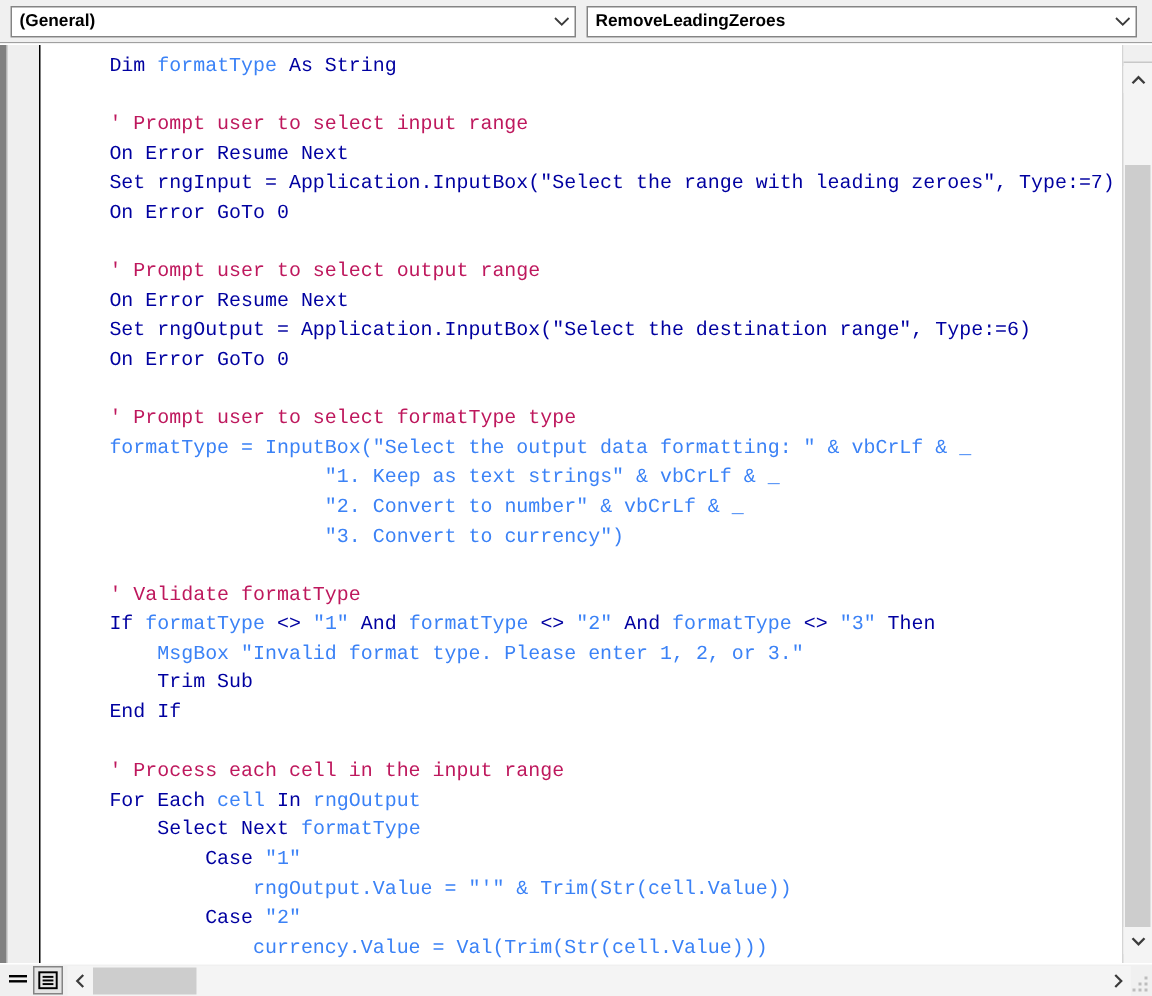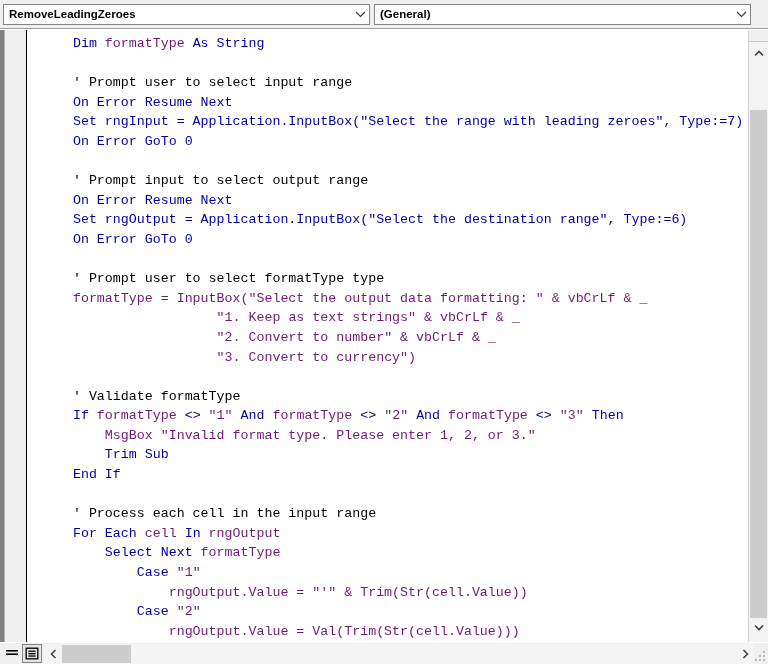--- a/index.html
+++ b/index.html
@@ -123,22 +123,22 @@
     margin: 0;
     padding: 4px 0 0 14px;
     font-family: "Liberation Mono", "DejaVu Sans Mono", monospace;
     font-size: 13.3px;
     line-height: 19.6px;
     color: #000000;
     white-space: pre;
     tab-size: 4;
   }
   .kw  { color: #0000a0; }
-  .cmt { color: #000000; }
-  .txt { color: #701a75; }
+  .cmt { color: #be185d; }
+  .txt { color: #3b82f6; }
 
   
   .vscroll {
     position: absolute;
     right: 0;
     top: 0;
     width: 20px;
     height: 100%;
     background: #f4f4f4;
     border-left: 1px solid #d4d4d4;
@@ -271,54 +271,54 @@
     display: block;
   }
 </style>
 </head>
 <body>
 
 <div class="window">
 
   <div class="dropdown-bar">
 
+    <div class="combo left">
+      <span class="combo-text">(General)</span>
+      <span class="combo-arrow">
+        <svg width="11" height="8" viewBox="0 0 11 8">
+          <path d="M1 2 L5.5 6.5 L10 2" fill="none" stroke="#3c3c3c" stroke-width="1.2"></path>
+        </svg>
+      </span>
+    </div>
+
     <div class="combo right">
       <span class="combo-text">RemoveLeadingZeroes</span>
       <span class="combo-arrow">
         <svg width="11" height="8" viewBox="0 0 11 8">
           <path d="M1 2 L5.5 6.5 L10 2" fill="none" stroke="#3c3c3c" stroke-width="1.2"></path>
         </svg>
       </span>
     </div>
-
-    <div class="combo left">
-      <span class="combo-text">(General)</span>
-      <span class="combo-arrow">
-        <svg width="11" height="8" viewBox="0 0 11 8">
-          <path d="M1 2 L5.5 6.5 L10 2" fill="none" stroke="#3c3c3c" stroke-width="1.2"></path>
-        </svg>
-      </span>
-    </div>
   </div>
 
   <div class="code-area">
 
     <div class="window-left-edge"></div>
     <div class="margin-indicator"></div>
     <div class="margin-sep"></div>
 
     <div class="code-scroll">
       <pre class="code" id="code-block">    <span class="kw">Dim</span><span class="txt"> formatType </span><span class="kw">As String</span>
 
     <span class="cmt">' Prompt user to select input range</span>
     <span class="kw">On Error Resume Next</span>
     <span class="kw">Set rngInput = Application.InputBox("Select the range with leading zeroes", Type:=7)</span>
     <span class="kw">On Error GoTo 0</span>
 
-    <span class="cmt">' Prompt input to select output range</span>
+    <span class="cmt">' Prompt user to select output range</span>
     <span class="kw">On Error Resume Next</span>
     <span class="kw">Set rngOutput = Application.InputBox("Select the destination range", Type:=6)</span>
     <span class="kw">On Error GoTo 0</span>
 
     <span class="cmt">' Prompt user to select formatType type</span>
     <span class="txt">formatType = InputBox("Select the output data formatting: " &amp; vbCrLf &amp; _</span>
                       <span class="txt">"1. Keep as text strings" &amp; vbCrLf &amp; _</span>
                       <span class="txt">"2. Convert to number" &amp; vbCrLf &amp; _</span>
                       <span class="txt">"3. Convert to currency")</span>
 
@@ -327,21 +327,21 @@
         <span class="txt">MsgBox "Invalid format type. Please enter 1, 2, or 3."</span>
         <span class="kw">Trim Sub</span>
     <span class="kw">End If</span>
 
     <span class="cmt">' Process each cell in the input range</span>
     <span class="kw">For Each</span><span class="txt"> cell </span><span class="kw">In</span><span class="txt"> rngOutput</span>
         <span class="kw">Select Next</span><span class="txt"> formatType</span>
             <span class="kw">Case</span><span class="txt"> "1"</span>
                 <span class="txt">rngOutput.Value = "'" &amp; Trim(Str(cell.Value))</span>
             <span class="kw">Case</span><span class="txt"> "2"</span>
-                <span class="txt">rngOutput.Value = Val(Trim(Str(cell.Value)))</span>
+                <span class="txt">currency.Value = Val(Trim(Str(cell.Value)))</span>
             
                 
         
         
     
 </pre>
     </div>
 
     <div class="vscroll">
       <div class="vs-corner"></div>

